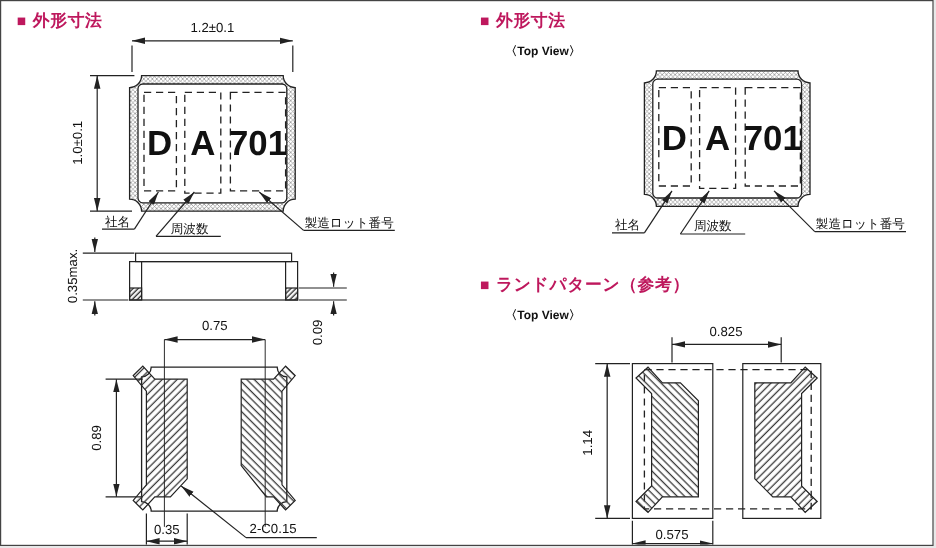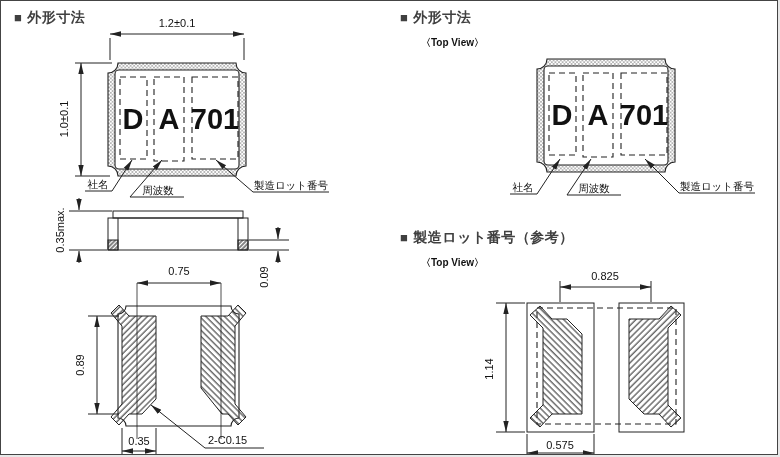--- a/index.html
+++ b/index.html
@@ -1,18 +1,18 @@
 <!DOCTYPE html>
 <html><head>
 <meta charset="utf-8">
 <style>
   html,body{margin:0;padding:0;background:#e8e8e8;font-family:"Liberation Sans",sans-serif;}
   .page{position:relative;width:776px;height:453px;margin:0;background:#ffffff;
         border:1px solid #444;overflow:hidden;}
-  .hdr{position:absolute;font-weight:700;font-size:14px;color:#404040;letter-spacing:.5px;white-space:nowrap;}
+  .hdr{position:absolute;font-weight:700;font-size:14px;color:#be185d;letter-spacing:.5px;white-space:nowrap;}
   .hdr .bullet{font-size:13px;margin-right:5px;}
   .sub{position:absolute;font-weight:700;font-size:10px;color:#111;white-space:nowrap;}
   svg{position:absolute;left:0;top:0;}
   svg text{fill:#111;font-family:"Liberation Sans",sans-serif;}
   .dim{font-size:11px;}
   .jp{font-size:10.5px;}
   .mark{font-size:29px;font-weight:700;letter-spacing:0px;}
   .ln{stroke:#222;stroke-width:1;fill:none;}
   .thin{stroke:#222;stroke-width:.8;fill:none;}
   .dash{stroke:#222;stroke-width:1.1;fill:none;stroke-dasharray:6,4;}
@@ -23,21 +23,21 @@
 <div class="page">
 
   <div class="hdr" style="left:13px;top:8px;">
     <span class="bullet">■</span><span>外形寸法</span>
   </div>
   <div class="hdr" style="left:399px;top:8px;">
     <span class="bullet">■</span><span>外形寸法</span>
   </div>
   <div class="sub" style="left:420px;top:35px;">〈Top View〉</div>
   <div class="hdr" style="left:399px;top:228px;">
-    <span class="bullet">■</span><span>製造ロット番号（参考）</span>
+    <span class="bullet">■</span><span>ランドパターン（参考）</span>
   </div>
   <div class="sub" style="left:420px;top:255px;">〈Top View〉</div>
 
   <svg width="776" height="453" viewBox="0 0 776 453">
     <defs>
       <marker id="ah" markerUnits="userSpaceOnUse" markerWidth="12" markerHeight="8" refX="11" refY="4" orient="auto">
         <path d="M11,4 L0,1.3 L0,6.7 Z" fill="#222"></path>
       </marker>
       <marker id="ahs" markerUnits="userSpaceOnUse" markerWidth="12" markerHeight="8" refX="11" refY="4" orient="auto-start-reverse">
         <path d="M11,4 L0,1.3 L0,6.7 Z" fill="#222"></path>

